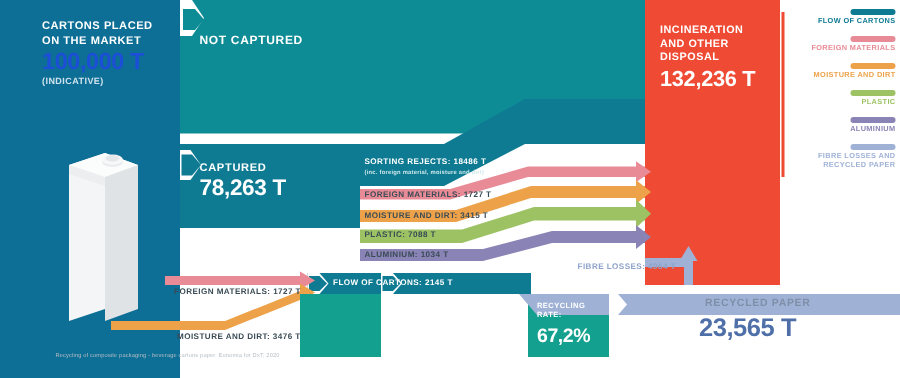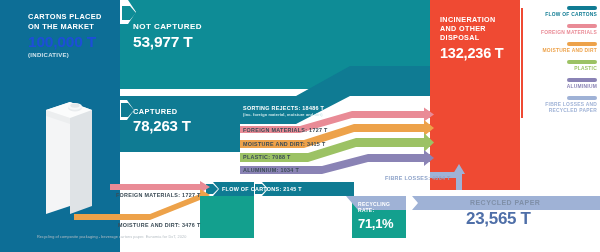--- a/index.html
+++ b/index.html
@@ -155,21 +155,20 @@
     <polygon points="30,14 52,22 52,118 30,126" fill="#dfe3e6"></polygon>
     <polygon points="6,22 30,14 52,22 30,30" fill="#fbfcfc"></polygon>
     <polygon points="6,22 30,30 30,36 6,28" fill="#eceeef"></polygon>
     <ellipse cx="35" cy="20" rx="7" ry="3.4" fill="#e9ecee"></ellipse>
     <ellipse cx="35" cy="18.4" rx="7" ry="3.4" fill="#f7f8f9"></ellipse>
     <ellipse cx="35" cy="17.6" rx="4.6" ry="2.2" fill="#e4e8ea"></ellipse>
   </svg>
 
   <div class="abs" id="notcap-band"></div>
   <div class="abs" id="notcap-label">Not captured</div>
-  <div class="abs" id="notcap-value">53,977 T</div>
 
   <div class="abs" id="incin-band"></div>
   <div class="abs" id="incin-label">Incineration and other disposal</div>
   <div class="abs" id="incin-value">132,236 T</div>
 
   <div class="abs" id="cap-band"></div>
   <div class="abs" id="cap-label">Captured</div>
   <div class="abs" id="cap-value">78,263 T</div>
 
   <svg class="abs" id="flows" viewBox="0 0 600 252">
@@ -238,21 +237,21 @@
   <div class="abs stream-lbl on-dark" style="left:222px;top:186px;">Flow of cartons: 2145 T</div>
 
   <div class="abs stream-lbl" style="left:385px;top:175px;color:#8ea3c9;">Fibre losses:  4064 T</div>
 
   <div class="abs stream-lbl" style="left:116px;top:192px;">Foreign materials: 1727 T</div>
   <div class="abs stream-lbl" style="left:118px;top:222px;">Moisture and dirt: 3476 T</div>
 
 
   <div class="abs rate-chip" style="left:352px;top:196px;background:transparent;">
     <div class="rt-lbl">Recycling rate:</div>
-    <div class="rt-val">71,1%</div>
+    <div class="rt-val">67,2%</div>
   </div>
 
   <div class="abs" id="rp-label">Recycled paper</div>
   <div class="abs" id="rp-value">23,565 T</div>
 
   <div class="abs" id="legend-rule"></div>
   <div class="abs" id="legend">
 
     <div class="lg-row">
       <div class="lg-swatch" style="background:#0f7b93"></div>

